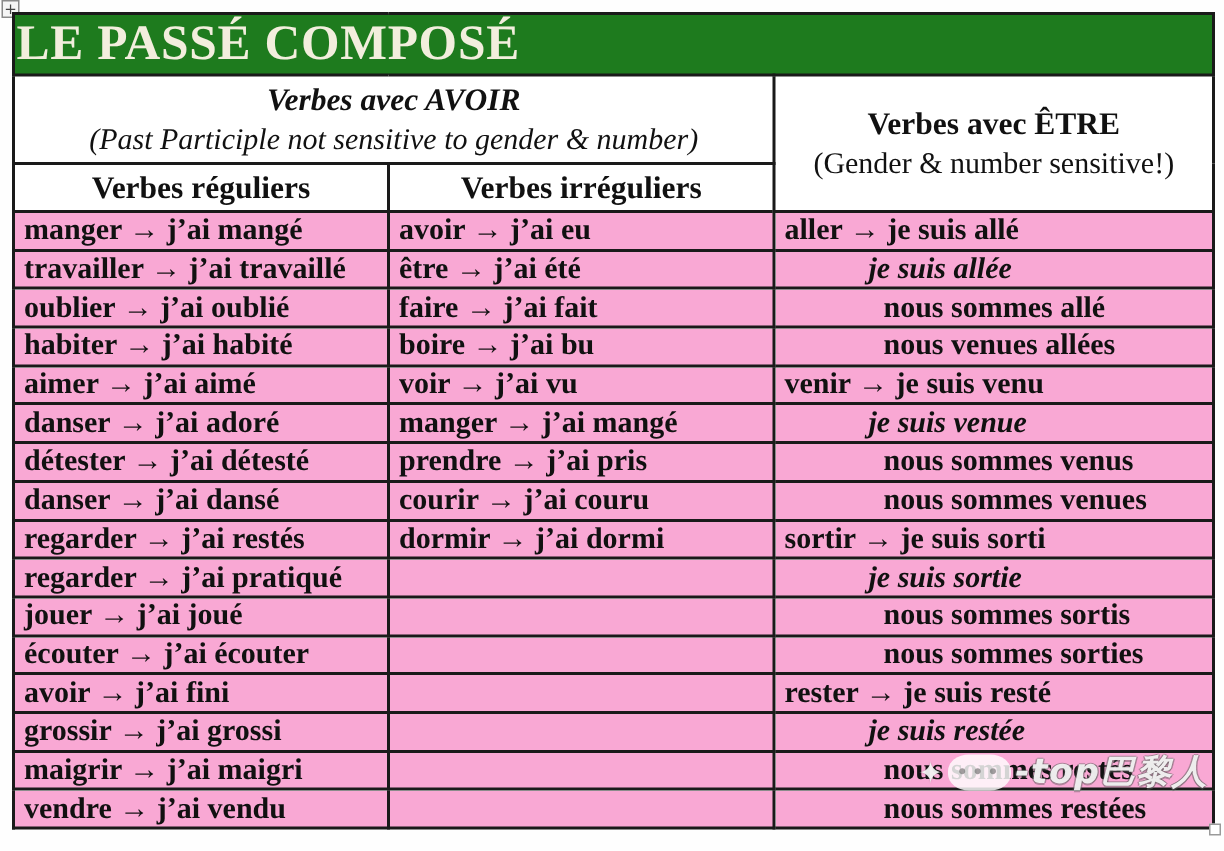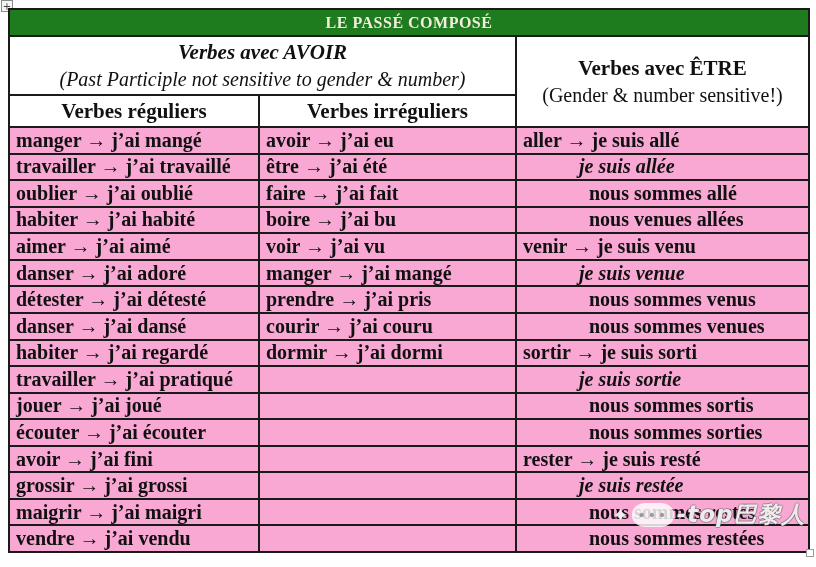--- a/index.html
+++ b/index.html
@@ -37,22 +37,22 @@
     width:800px; height:545px;
     border-collapse:collapse; table-layout:fixed;
   }
   table.pc td { border:2px solid var(--border); box-sizing:border-box; }
   col.c1 { width:250px; } col.c2 { width:257px; } col.c3 { width:293px; }
 
   td.title-cell {
     height:27px;
     background:var(--green);
     color:var(--title-text);
-    text-align:center; vertical-align:middle;
-    font-weight:bold; font-size:16px; letter-spacing:0.5px;
+    text-align:left; vertical-align:middle;
+    font-weight:bold; font-size:33px; letter-spacing:0.5px;
     white-space:nowrap;
   }
   td.hdr { text-align:center; vertical-align:middle; background:#fff; }
   td.h1td { height:58px;font-style:italic; }
   td.h2td { height:28px; }
   .hdr-main { font-size:21px; font-weight:bold; line-height:28px; white-space:nowrap; }
   .hdr-sub  { font-size:20px; font-weight:normal; line-height:27px; white-space:nowrap; }
 
   td.d {
     font-size:20px; font-weight:bold;
@@ -163,26 +163,26 @@
       <td class="d">détester → j’ai détesté</td>
       <td class="d">prendre → j’ai pris</td>
       <td class="d i-nous">nous sommes venus</td>
     </tr>
     <tr>
       <td class="d">danser → j’ai dansé</td>
       <td class="d">courir → j’ai couru</td>
       <td class="d i-nous">nous sommes venues</td>
     </tr>
     <tr>
-      <td class="d">habiter → j’ai regardé</td>
+      <td class="d">regarder → j’ai restés</td>
       <td class="d">dormir → j’ai dormi</td>
       <td class="d">sortir → je suis sorti</td>
     </tr>
     <tr>
-      <td class="d">travailler → j’ai pratiqué</td>
+      <td class="d">regarder → j’ai pratiqué</td>
       <td class="d"></td>
       <td class="d i-je">je suis sortie</td>
     </tr>
     <tr>
       <td class="d">jouer → j’ai joué</td>
       <td class="d"></td>
       <td class="d i-nous">nous sommes sortis</td>
     </tr>
     <tr>
       <td class="d">écouter → j’ai écouter</td>

